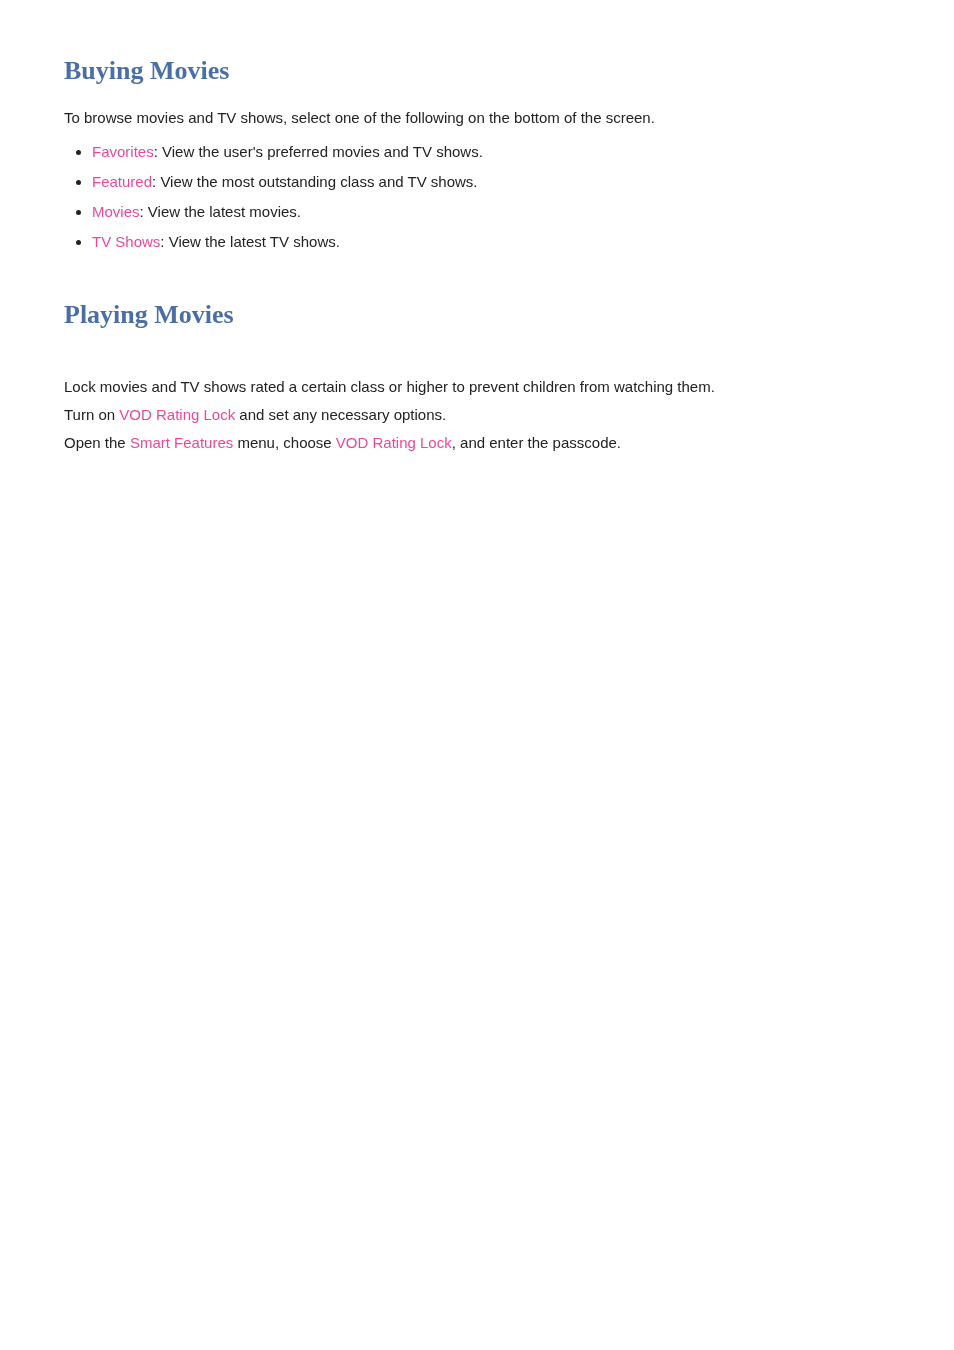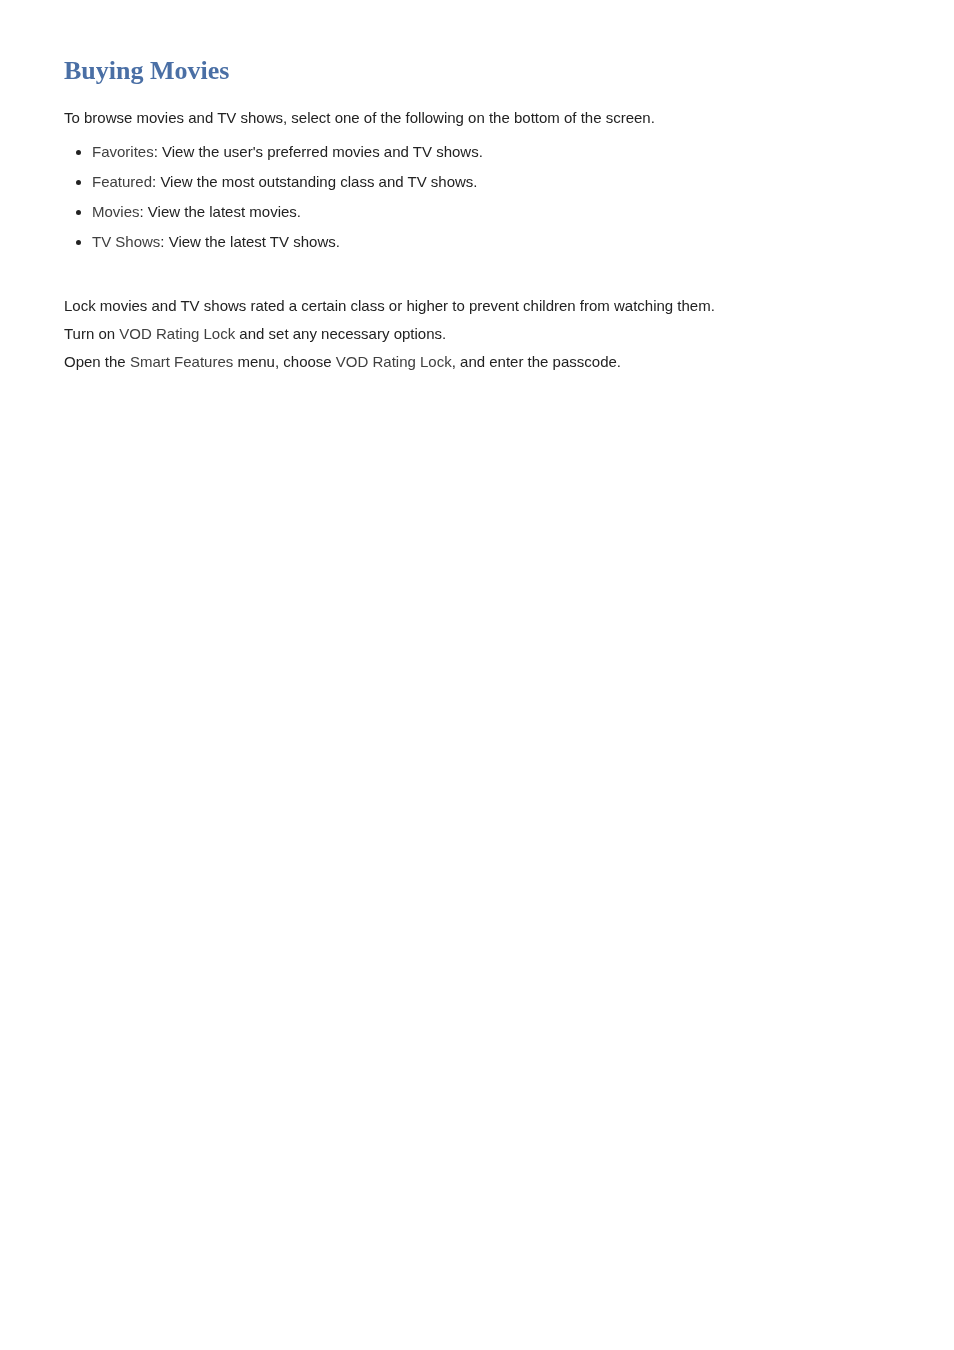--- a/index.html
+++ b/index.html
@@ -41,21 +41,21 @@
       padding-left: 28px;
       margin-bottom: 10px;
     }
 
     ul.bullet-list li {
       margin-bottom: 6px;
       color: #222;
     }
 
     .link {
-      color: #404040;
+      color: #ec4899;
       text-decoration: none;
       margin-top: 24px;
     }
 
     .breadcrumb-line {
       margin-bottom: 6px;
       color: #222;
     }
 
     .chevron {
@@ -85,20 +85,21 @@
     <li>
       <a class="link">Movies</a><span>: View the latest movies.</span>
     </li>
     <li>
       <a class="link">TV Shows</a><span>: View the latest TV shows.</span>
     </li>
   </ul>
 </div>
 
 <div class="section">
+  <h2 class="section-title">Playing Movies</h2>
 </div>
 
 <div class="section">
   <p class="parental-para">
     Lock movies and TV shows rated a certain class or higher to prevent children from watching them.
   </p>
   <p class="parental-para">
     Turn on <a class="link">VOD Rating Lock</a> and set any necessary options.
   </p>
   <p class="parental-para">

